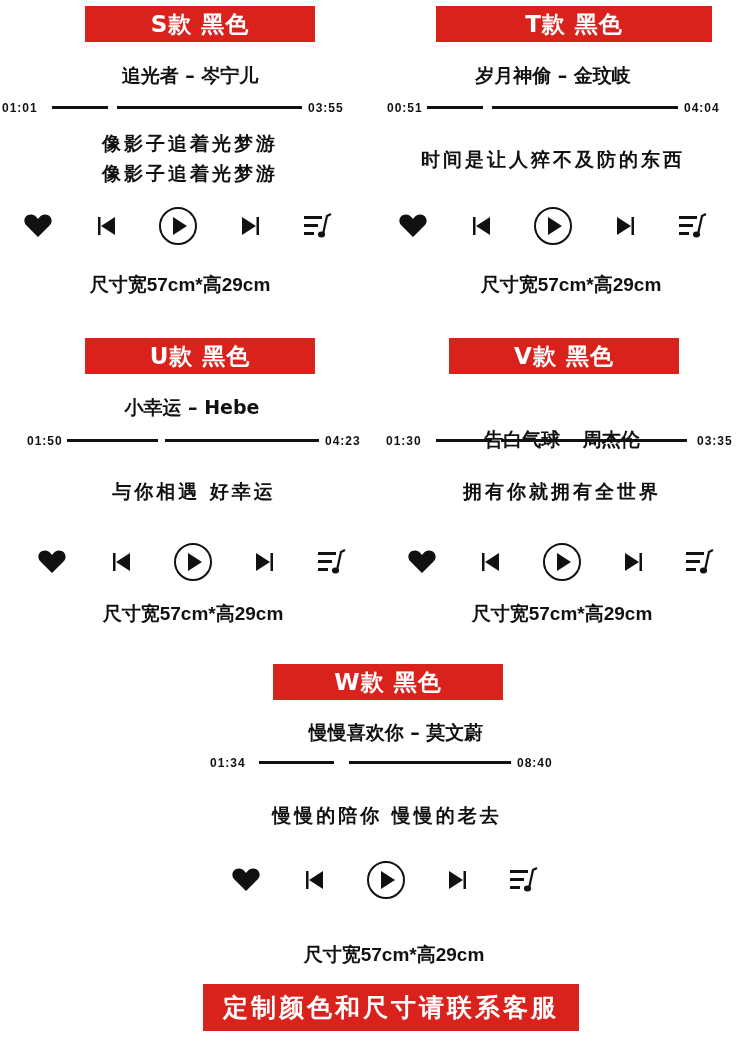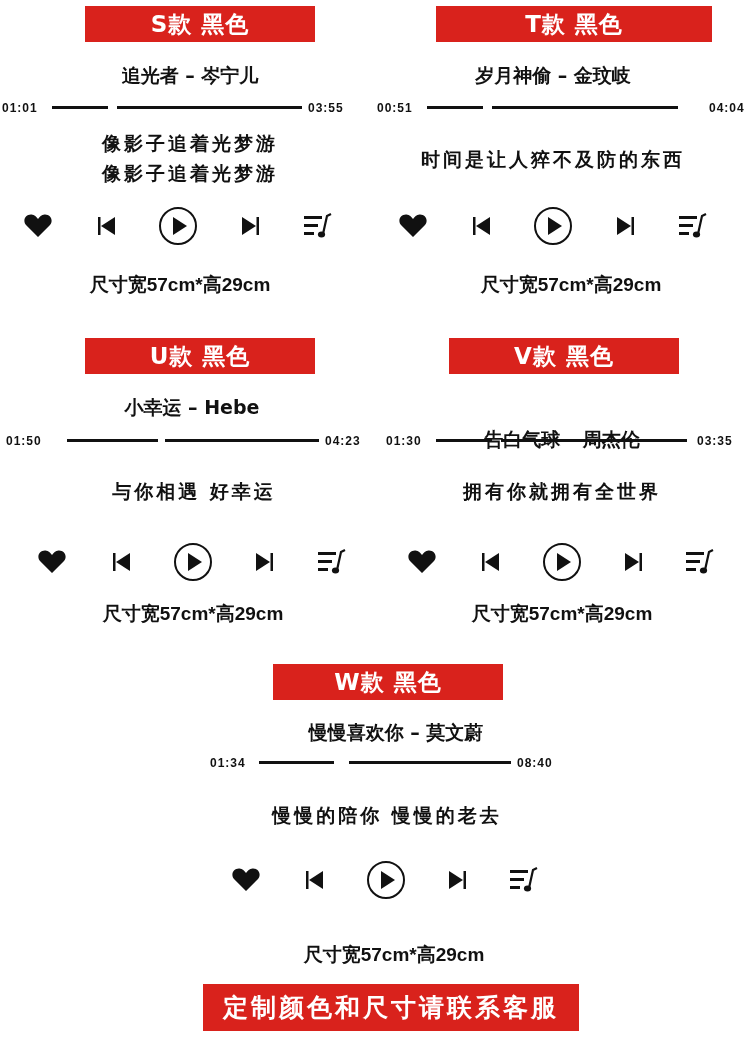--- a/index.html
+++ b/index.html
@@ -63,24 +63,24 @@
         <rect x="1" y="19" width="10" height="3" fill="#111"></rect>
         <path d="M20 21 L24 3 L28 1" stroke="#111" stroke-width="2.2" fill="none"></path>
         <ellipse cx="18.5" cy="21.5" rx="3.6" ry="3" fill="#111"></ellipse>
       </svg>
   </div>
 </div>
 <div class="size" style="left:30px;top:272px;width:300px;">尺寸宽57cm*高29cm</div>
 
 <div class="banner" style="left:436px;top:6px;width:276px;">T款 黑色</div>
 <div class="song" style="left:403px;top:63px;width:300px;">岁月神偷 – 金玟岐</div>
-<div class="time" style="left:377px;top:101px;">00:51</div>
+<div class="time" style="left:387px;top:101px;">00:51</div>
 <div class="bar" style="left:427px;top:106px;width:56px;"></div>
 <div class="bar" style="left:492px;top:106px;width:186px;"></div>
-<div class="time" style="left:684px;top:101px;margin-left:25px;">04:04</div>
+<div class="time" style="left:684px;top:101px;">04:04</div>
 <div class="lyric" style="left:403px;top:144px;width:300px;">时间是让人猝不及防的东西</div>
 <div class="controls" style="left:395px;top:204px;width:340px;">
   <div class="ctl" style="left:0;width:36px;">
     <svg width="28" height="24" viewBox="0 0 28 24">
         <path d="M14 23 L2 11 C-2 6 2 0 7.5 0.5 C10.5 0.8 12.5 3 14 5 C15.5 3 17.5 0.8 20.5 0.5 C26 0 30 6 26 11 Z" fill="#111"></path>
       </svg>
   </div>
   <div class="ctl" style="left:72px;width:30px;">
     <svg width="20" height="20" viewBox="0 0 20 20">
         <rect x="1" y="1" width="2.5" height="18" fill="#111"></rect>
@@ -106,21 +106,21 @@
         <rect x="1" y="19" width="10" height="3" fill="#111"></rect>
         <path d="M20 21 L24 3 L28 1" stroke="#111" stroke-width="2.2" fill="none"></path>
         <ellipse cx="18.5" cy="21.5" rx="3.6" ry="3" fill="#111"></ellipse>
       </svg>
   </div>
 </div>
 <div class="size" style="left:421px;top:272px;width:300px;">尺寸宽57cm*高29cm</div>
 
 <div class="banner" style="left:85px;top:338px;width:230px;">U款 黑色</div>
 <div class="song" style="left:42px;top:395px;width:300px;">小幸运 – Hebe</div>
-<div class="time" style="left:6px;top:434px;">01:50</div>
+<div class="time" style="left:27px;top:434px;">01:50</div>
 <div class="bar" style="left:67px;top:439px;width:91px;"></div>
 <div class="bar" style="left:165px;top:439px;width:154px;"></div>
 <div class="time" style="left:325px;top:434px;">04:23</div>
 <div class="lyric" style="left:44px;top:476px;width:300px;">与你相遇 好幸运</div>
 <div class="controls" style="left:34px;top:540px;width:340px;">
   <div class="ctl" style="left:0;width:36px;">
     <svg width="28" height="24" viewBox="0 0 28 24">
         <path d="M14 23 L2 11 C-2 6 2 0 7.5 0.5 C10.5 0.8 12.5 3 14 5 C15.5 3 17.5 0.8 20.5 0.5 C26 0 30 6 26 11 Z" fill="#111"></path>
       </svg>
   </div>

